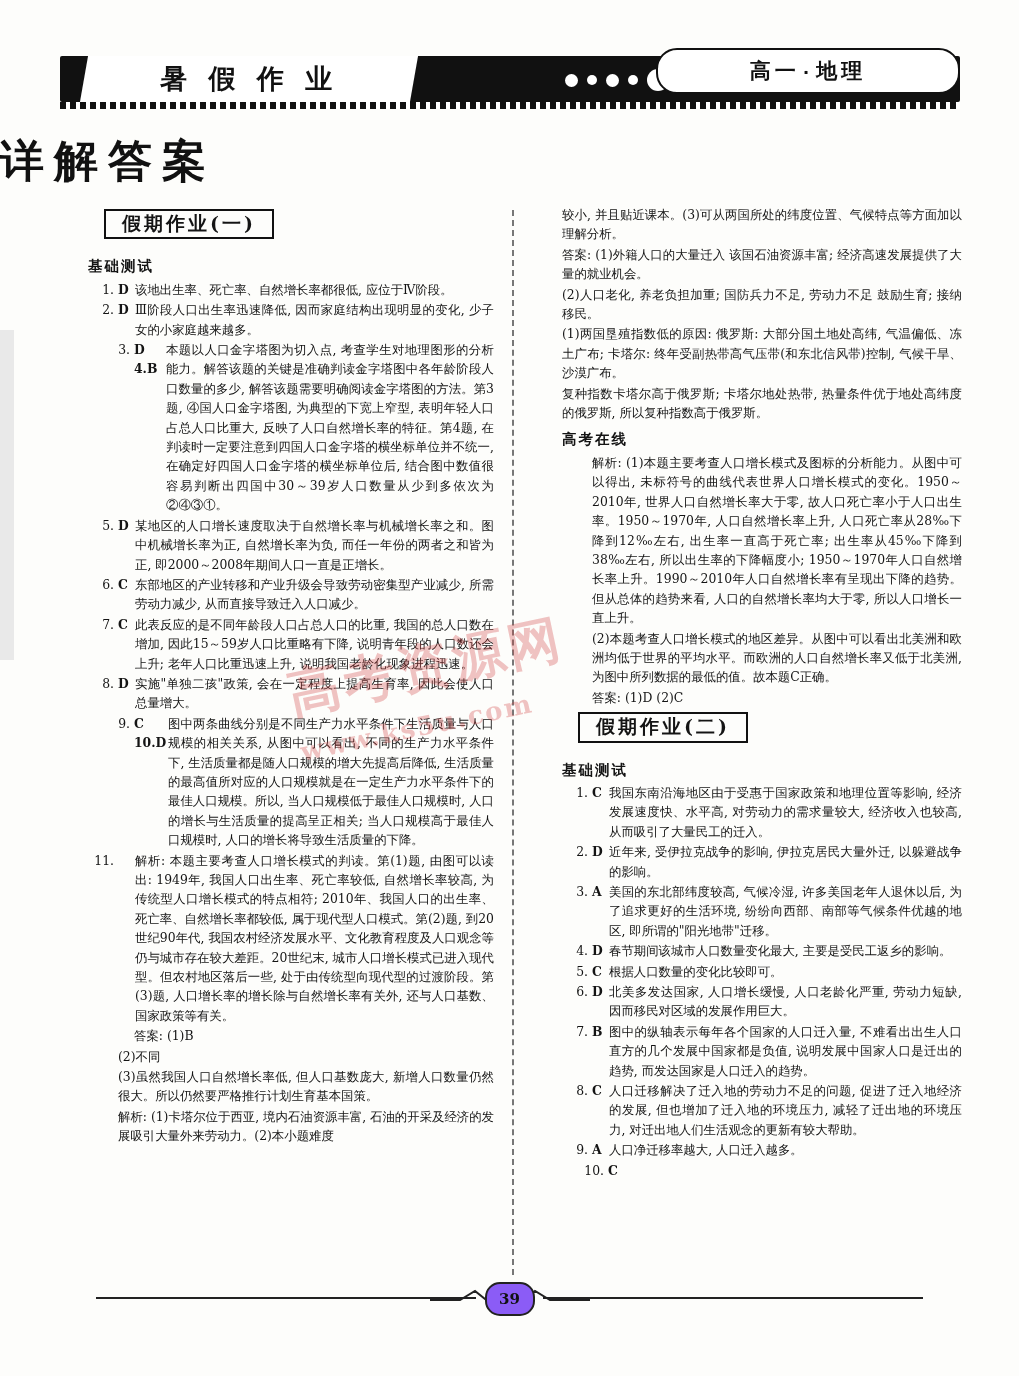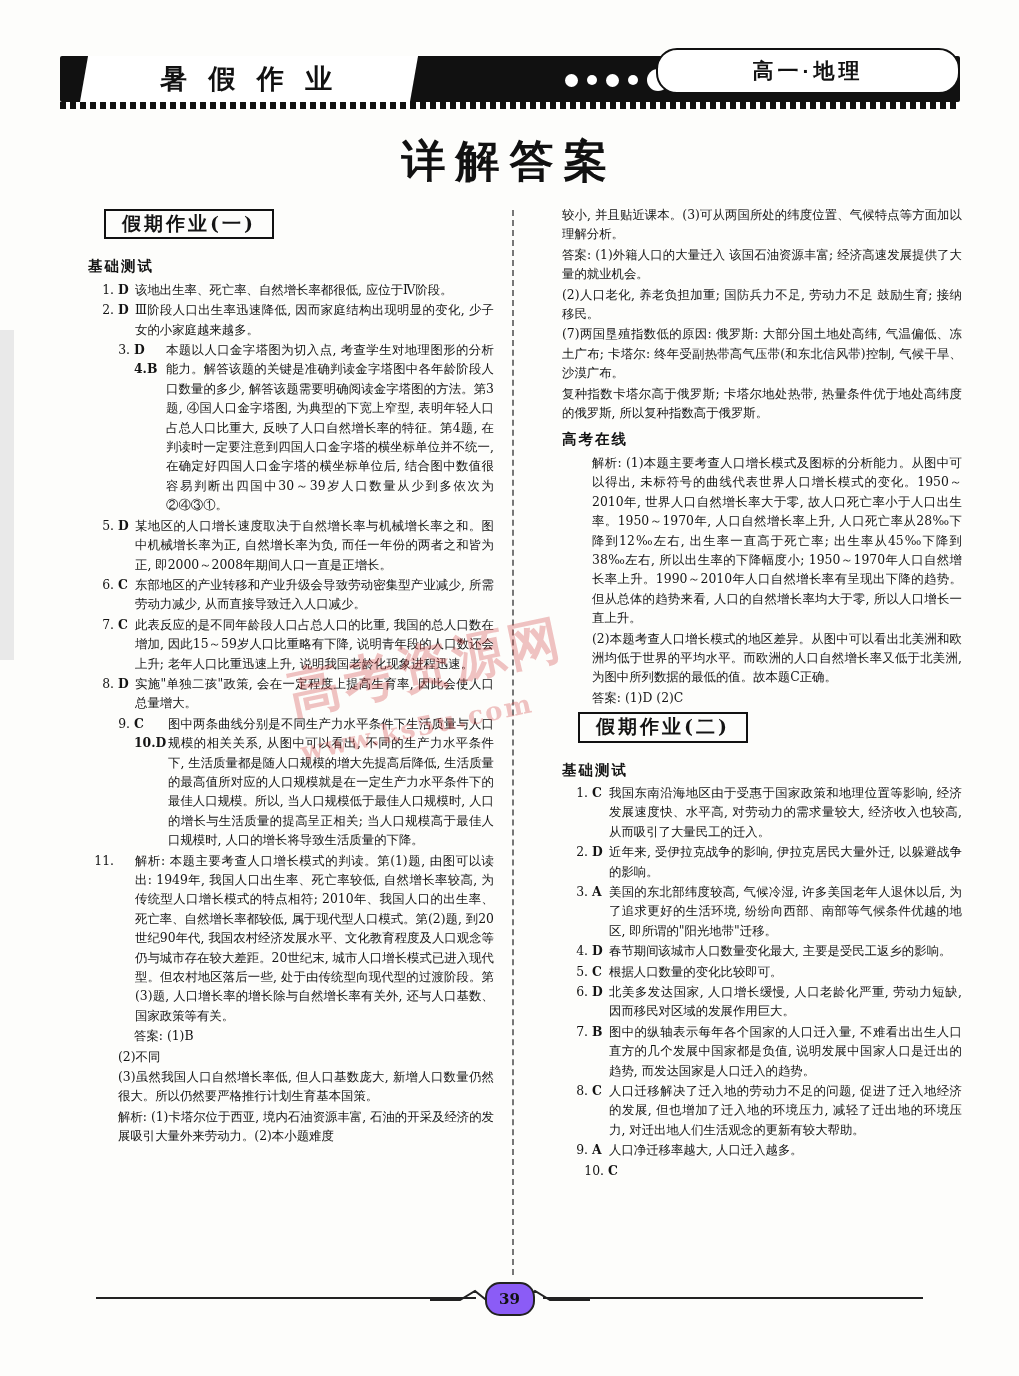--- a/index.html
+++ b/index.html
@@ -47,31 +47,30 @@
   .d1{width:13px;height:13px;}
   .d2{width:10px;height:10px;}
   .d3{width:13px;height:13px;}
   .d4{width:22px;height:22px;}
   .hdr-right{
     position:absolute;right:0;top:6px;width:300px;height:42px;
     background:#fff;border:2px solid #111;border-radius:21px;
     display:flex;align-items:center;justify-content:center;
   }
   .hdr-right span{
-    font-family:Liberation Sans, sans-serif;
+    font-family:Liberation Mono, monospace;
     font-weight:bold;font-size:21px;letter-spacing:4px;color:#111;text-align:right;
   }
   .hdr-tri{
     position:absolute;left:640px;top:14px;width:0;height:0;
     border-top:46px solid #111;border-right:40px solid transparent;
   }
   
   .big-title{
     position:absolute;left:0;right:0;top:132px;
-    text-align:center;
     font-family:"DejaVu Serif","Liberation Serif",serif;
     font-weight:bold;
     font-size:44px;
     letter-spacing:10px;
     color:#111;
   }
   
   .col{
     position:absolute;top:205px;
     font-family:"DejaVu Serif","Liberation Serif",serif;
@@ -244,21 +243,21 @@
     <div class="item">
         <div class="num wide"></div>
         <div class="txt"></div>
       </div>
   </div>
 
   <div class="col col-right">
     <div class="blk">较小, 并且贴近课本。(3)可从两国所处的纬度位置、气候特点等方面加以理解分析。</div>
     <div class="blk">答案: (1)外籍人口的大量迁入  该国石油资源丰富; 经济高速发展提供了大量的就业机会。</div>
     <div class="blk">(2)人口老化, 养老负担加重; 国防兵力不足, 劳动力不足  鼓励生育; 接纳移民。</div>
-    <div class="blk">(7)两国垦殖指数低的原因: 俄罗斯: 大部分国土地处高纬, 气温偏低、冻土广布; 卡塔尔: 终年受副热带高气压带(和东北信风带)控制, 气候干旱、沙漠广布。</div>
+    <div class="blk">(1)两国垦殖指数低的原因: 俄罗斯: 大部分国土地处高纬, 气温偏低、冻土广布; 卡塔尔: 终年受副热带高气压带(和东北信风带)控制, 气候干旱、沙漠广布。</div>
     <div class="blk">复种指数卡塔尔高于俄罗斯; 卡塔尔地处热带, 热量条件优于地处高纬度的俄罗斯, 所以复种指数高于俄罗斯。</div>
 
     <div class="sub-title">高考在线</div>
     <div class="blk indent">解析: (1)本题主要考查人口增长模式及图标的分析能力。从图中可以得出, 未标符号的曲线代表世界人口增长模式的变化。1950～2010年, 世界人口自然增长率大于零, 故人口死亡率小于人口出生率。1950～1970年, 人口自然增长率上升, 人口死亡率从28‰下降到12‰左右, 出生率一直高于死亡率; 出生率从45‰下降到38‰左右, 所以出生率的下降幅度小; 1950～1970年人口自然增长率上升。1990～2010年人口自然增长率有呈现出下降的趋势。但从总体的趋势来看, 人口的自然增长率均大于零, 所以人口增长一直上升。</div>
     <div class="blk indent">(2)本题考查人口增长模式的地区差异。从图中可以看出北美洲和欧洲均低于世界的平均水平。而欧洲的人口自然增长率又低于北美洲, 为图中所列数据的最低的值。故本题C正确。</div>
     <div class="blk indent">答案: (1)D  (2)C</div>
 
     <div class="sec-title">假期作业(二)</div>
     <div class="sub-title">基础测试</div>
 

